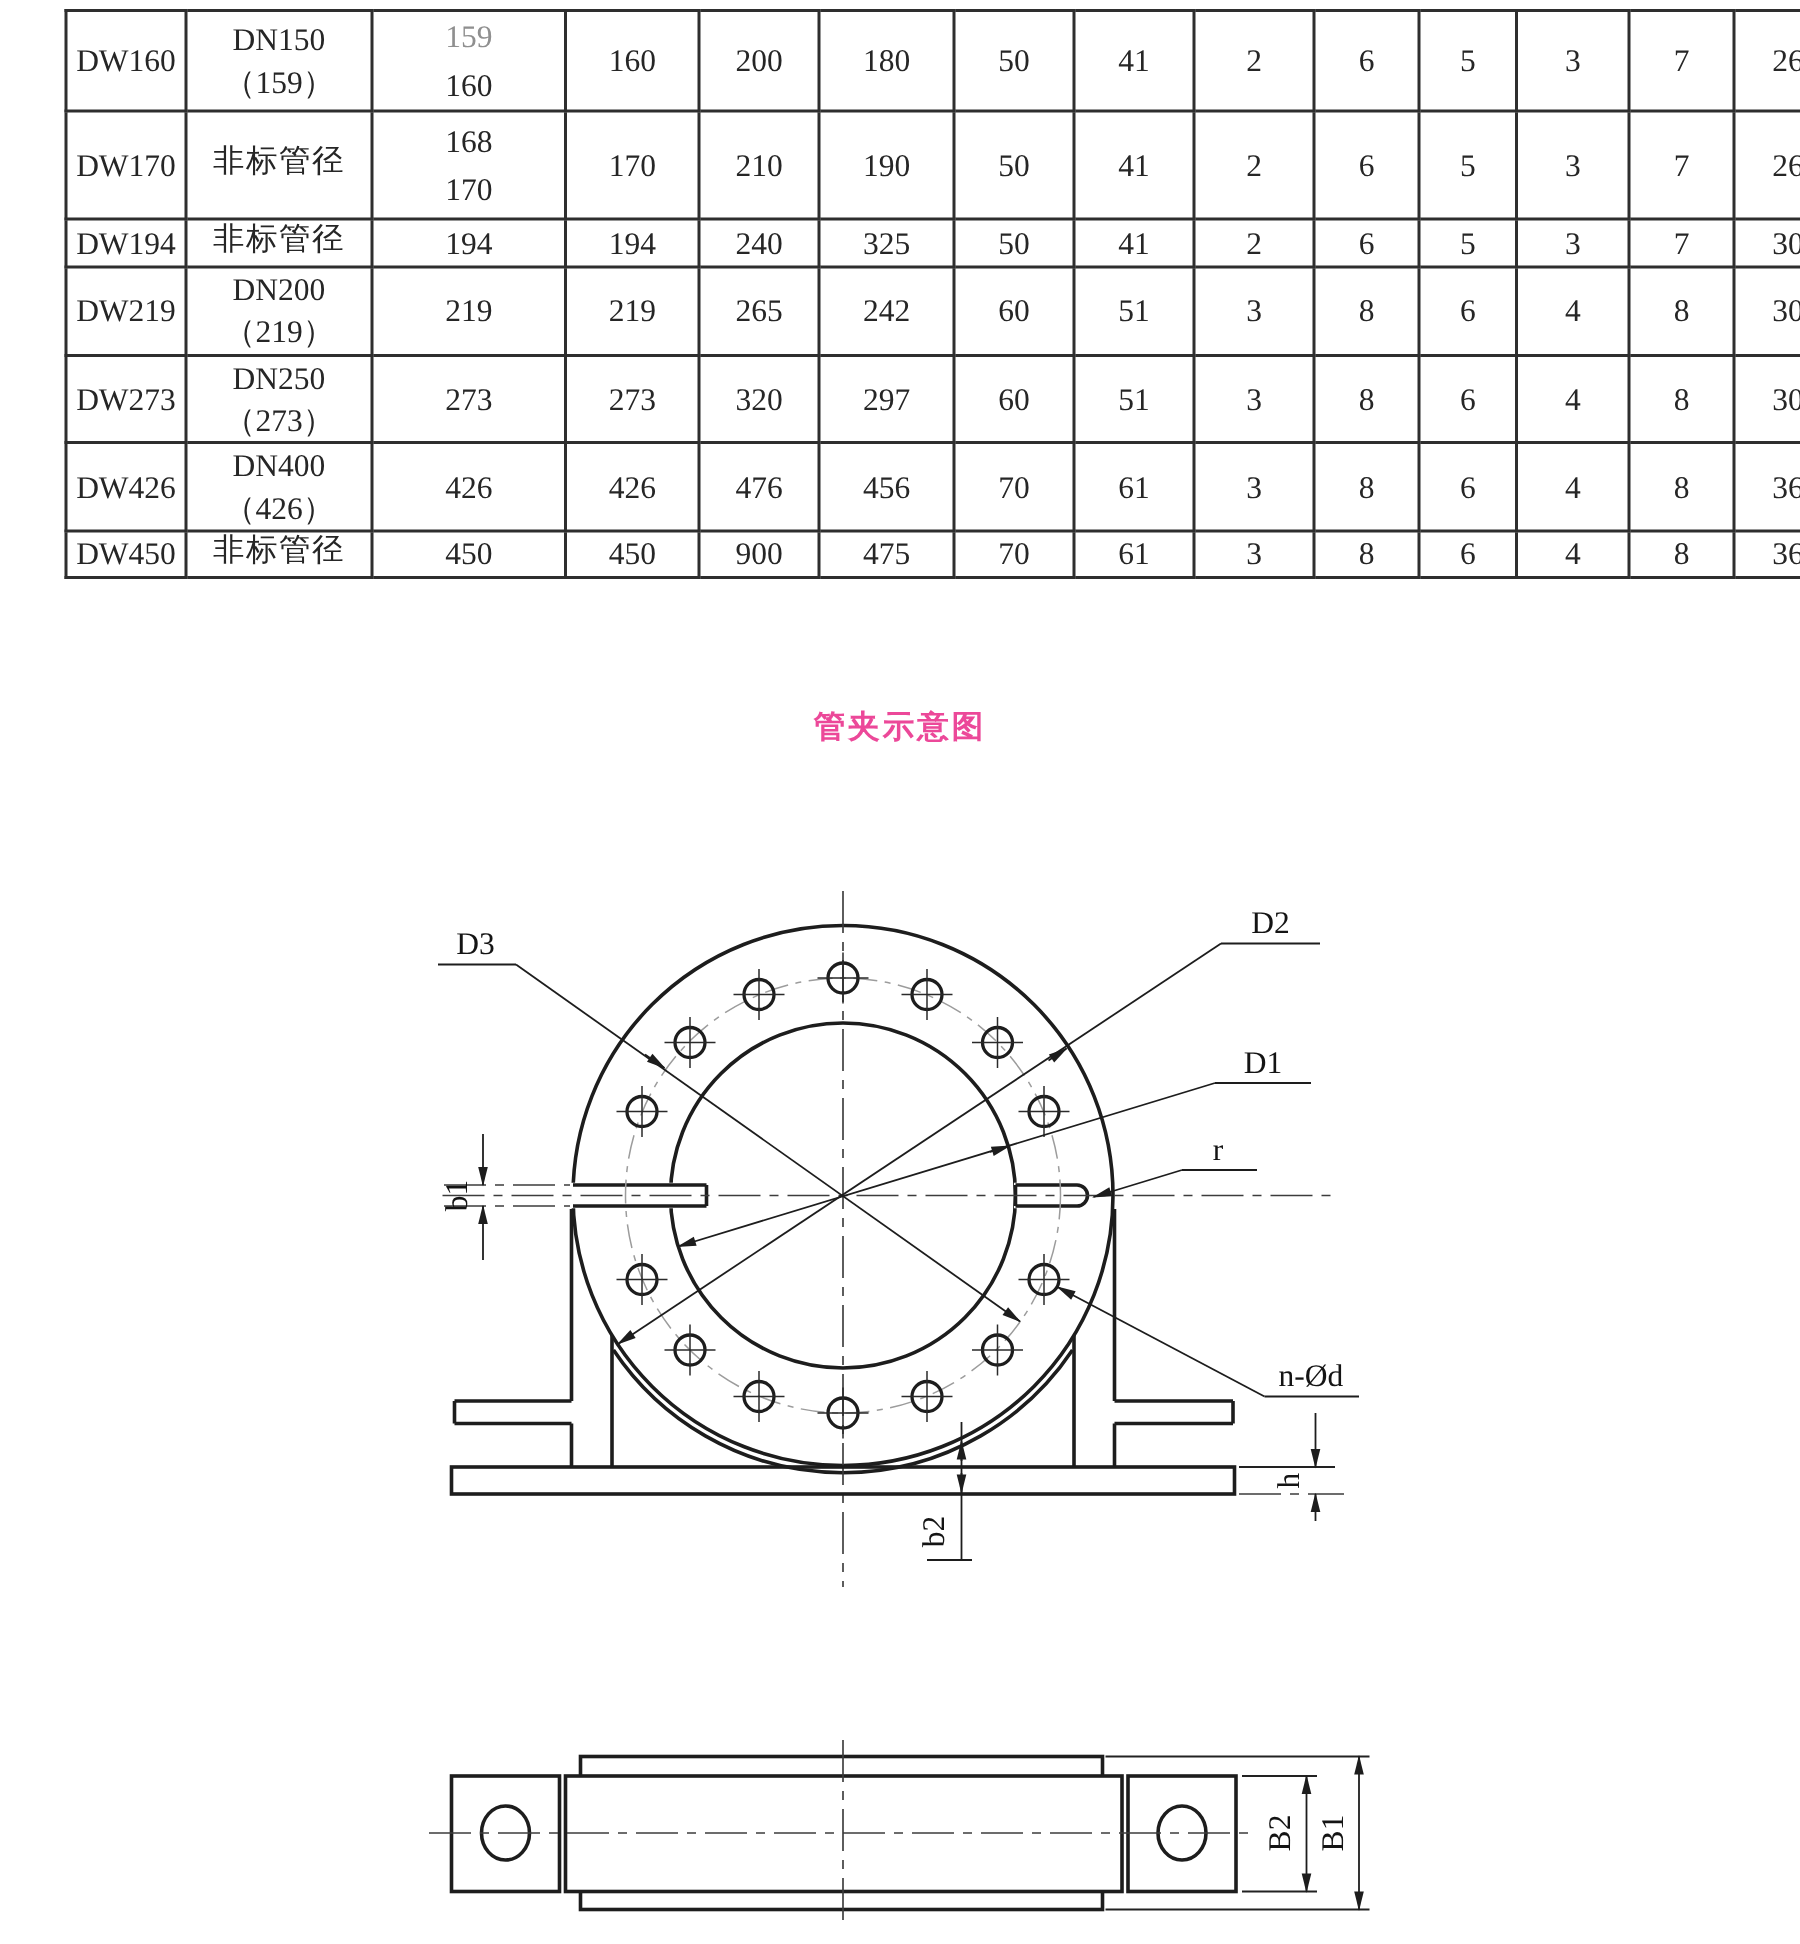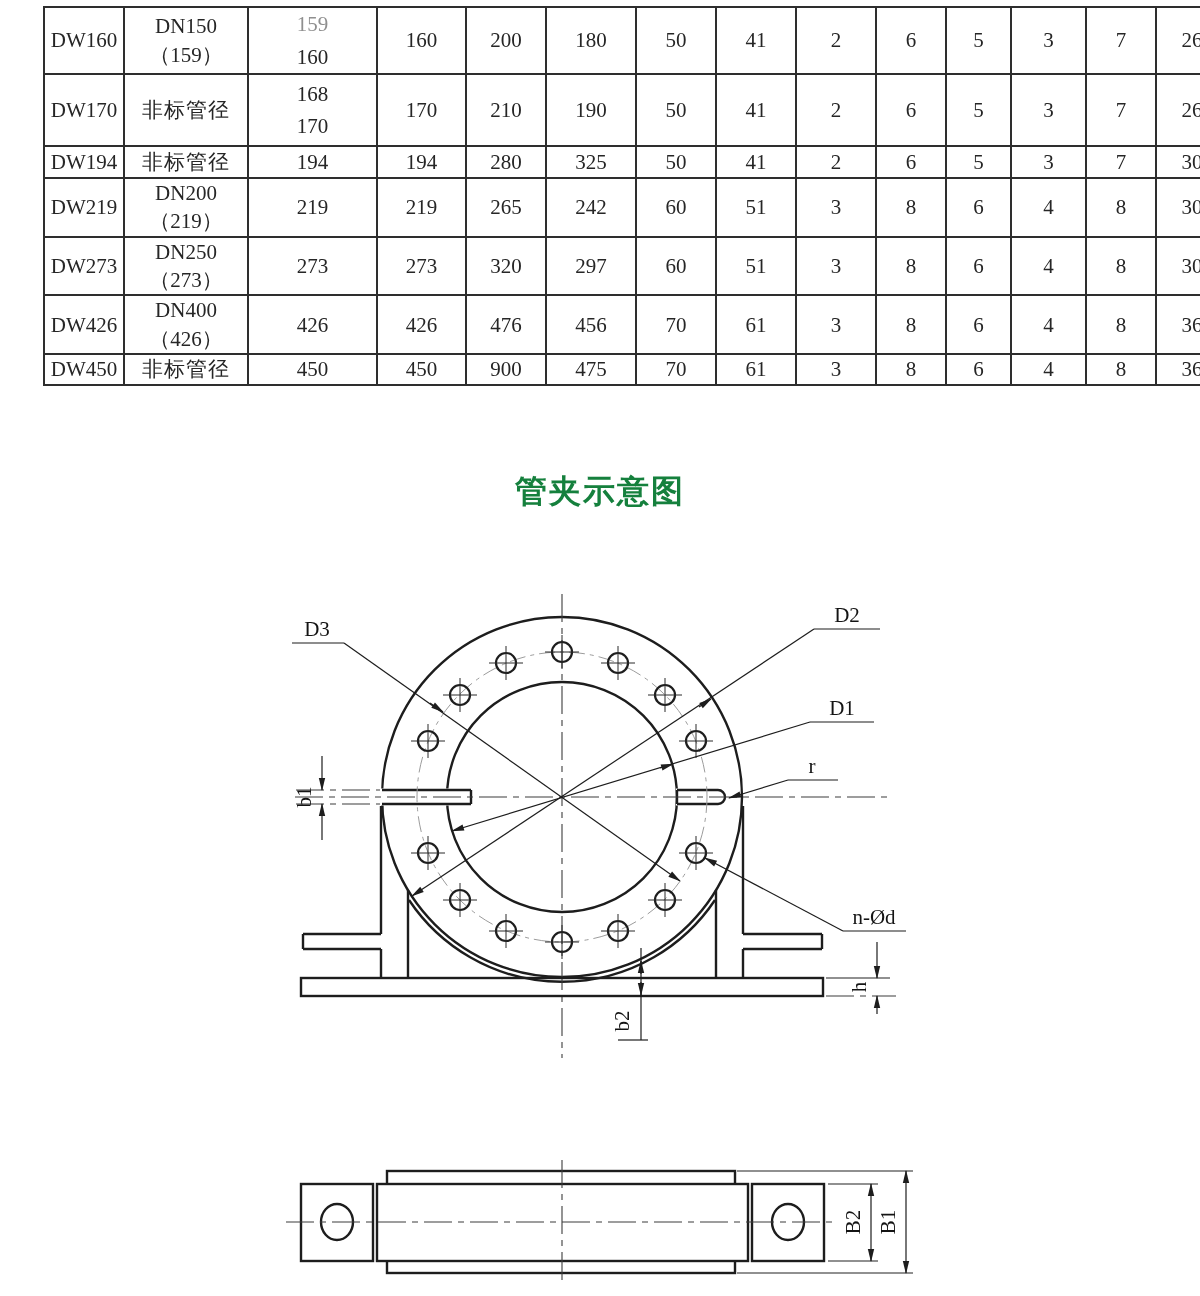--- a/index.html
+++ b/index.html
@@ -4,29 +4,29 @@
 <style>
   html,body{margin:0;padding:0;background:#ffffff;}
   body{width:1200px;height:1296px;position:relative;overflow:hidden;
        font-family:"Liberation Serif", serif; color:#262626;}
 
   
   .spec-table-wrap{position:absolute;left:8px;top:6px;margin-left:35px;}
   table.spec{border-collapse:collapse;table-layout:fixed;width:1184px;}
   table.spec td{border:2px solid #2e2e2e;text-align:center;vertical-align:middle;
                 padding:0;font-size:21px;color:#262626;line-height:1.35;}
-  td.cn{font-family:Liberation Serif, serif;font-size:18px;letter-spacing:1px;}
+  td.cn{font-family:Liberation Mono, monospace;font-size:18px;letter-spacing:1px;}
   td.model{font-size:20px;}
   .two-line div{line-height:1.55;}
   .muted{color:#8f8f8f;}
 
   
   .fig-title{position:absolute;left:0;top:470px;width:1200px;text-align:center;
-             font-family:"DejaVu Sans", sans-serif;font-weight:bold;font-size:32px;
-             color:#15803d;letter-spacing:2px;}
+             font-family:"DejaVu Sans", sans-serif;font-weight:bold;font-size:21px;
+             color:#ec4899;letter-spacing:2px;}
 
   
   svg.drawing{position:absolute;left:0;top:0;}
   .s2{stroke:#1d1d1d;stroke-width:2.4;fill:none;}
   .s2w{stroke:#1d1d1d;stroke-width:2.4;fill:#ffffff;}
   .s1{stroke:#222;stroke-width:1.2;fill:none;}
   .cl{stroke:#3c3c3c;stroke-width:1.1;fill:none;stroke-dasharray:28 6 6 6;}
   .bc{stroke:#9c9c9c;stroke-width:1;fill:none;stroke-dasharray:16 5 4 5;}
   .hx{stroke:#2a2a2a;stroke-width:1;fill:none;}
   .dim{stroke:#1d1d1d;stroke-width:1.2;fill:none;}
@@ -91,21 +91,21 @@
     <td>5</td>
     <td>3</td>
     <td>7</td>
     <td>26</td>
   </tr>
   <tr style="height:32px">
     <td class="model">DW194</td>
     <td class="cn">非标管径</td>
     <td>194</td>
     <td>194</td>
-    <td>280</td>
+    <td>240</td>
     <td>325</td>
     <td>50</td>
     <td>41</td>
     <td>2</td>
     <td>6</td>
     <td>5</td>
     <td>3</td>
     <td>7</td>
     <td>30</td>
   </tr>

